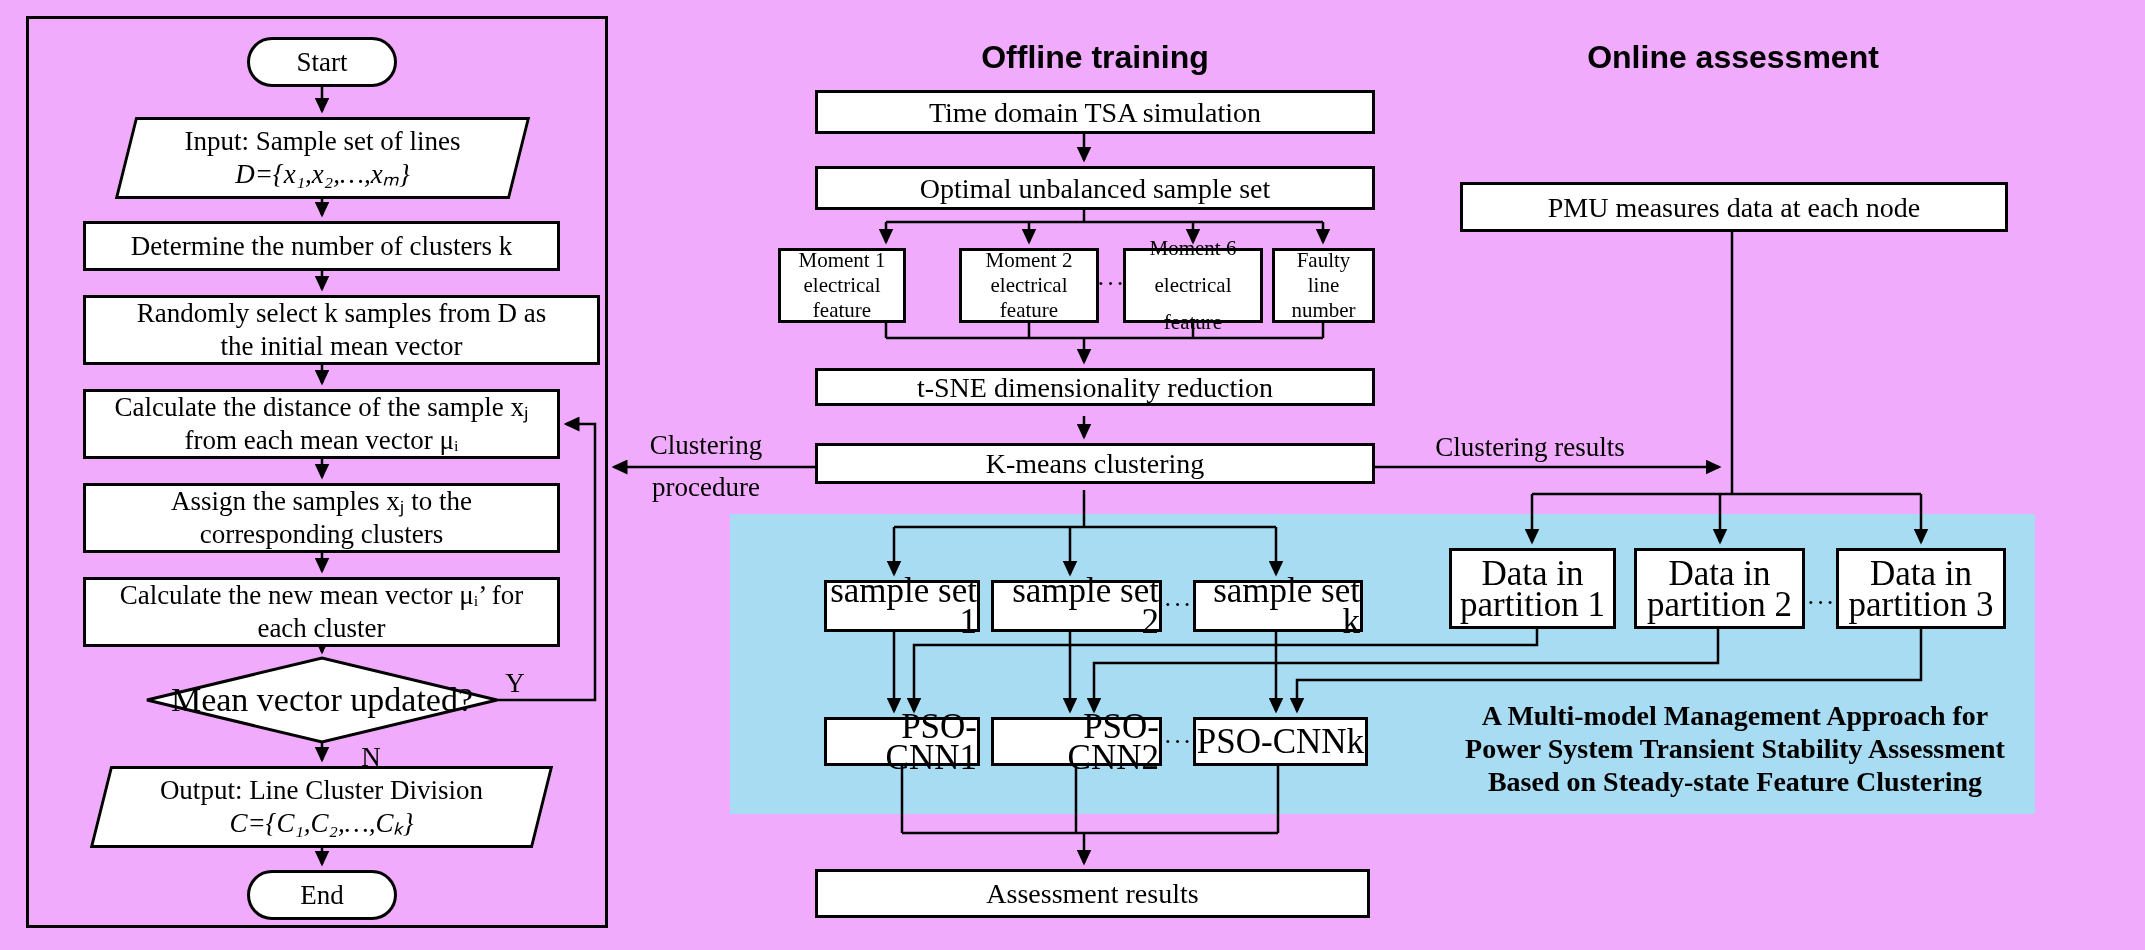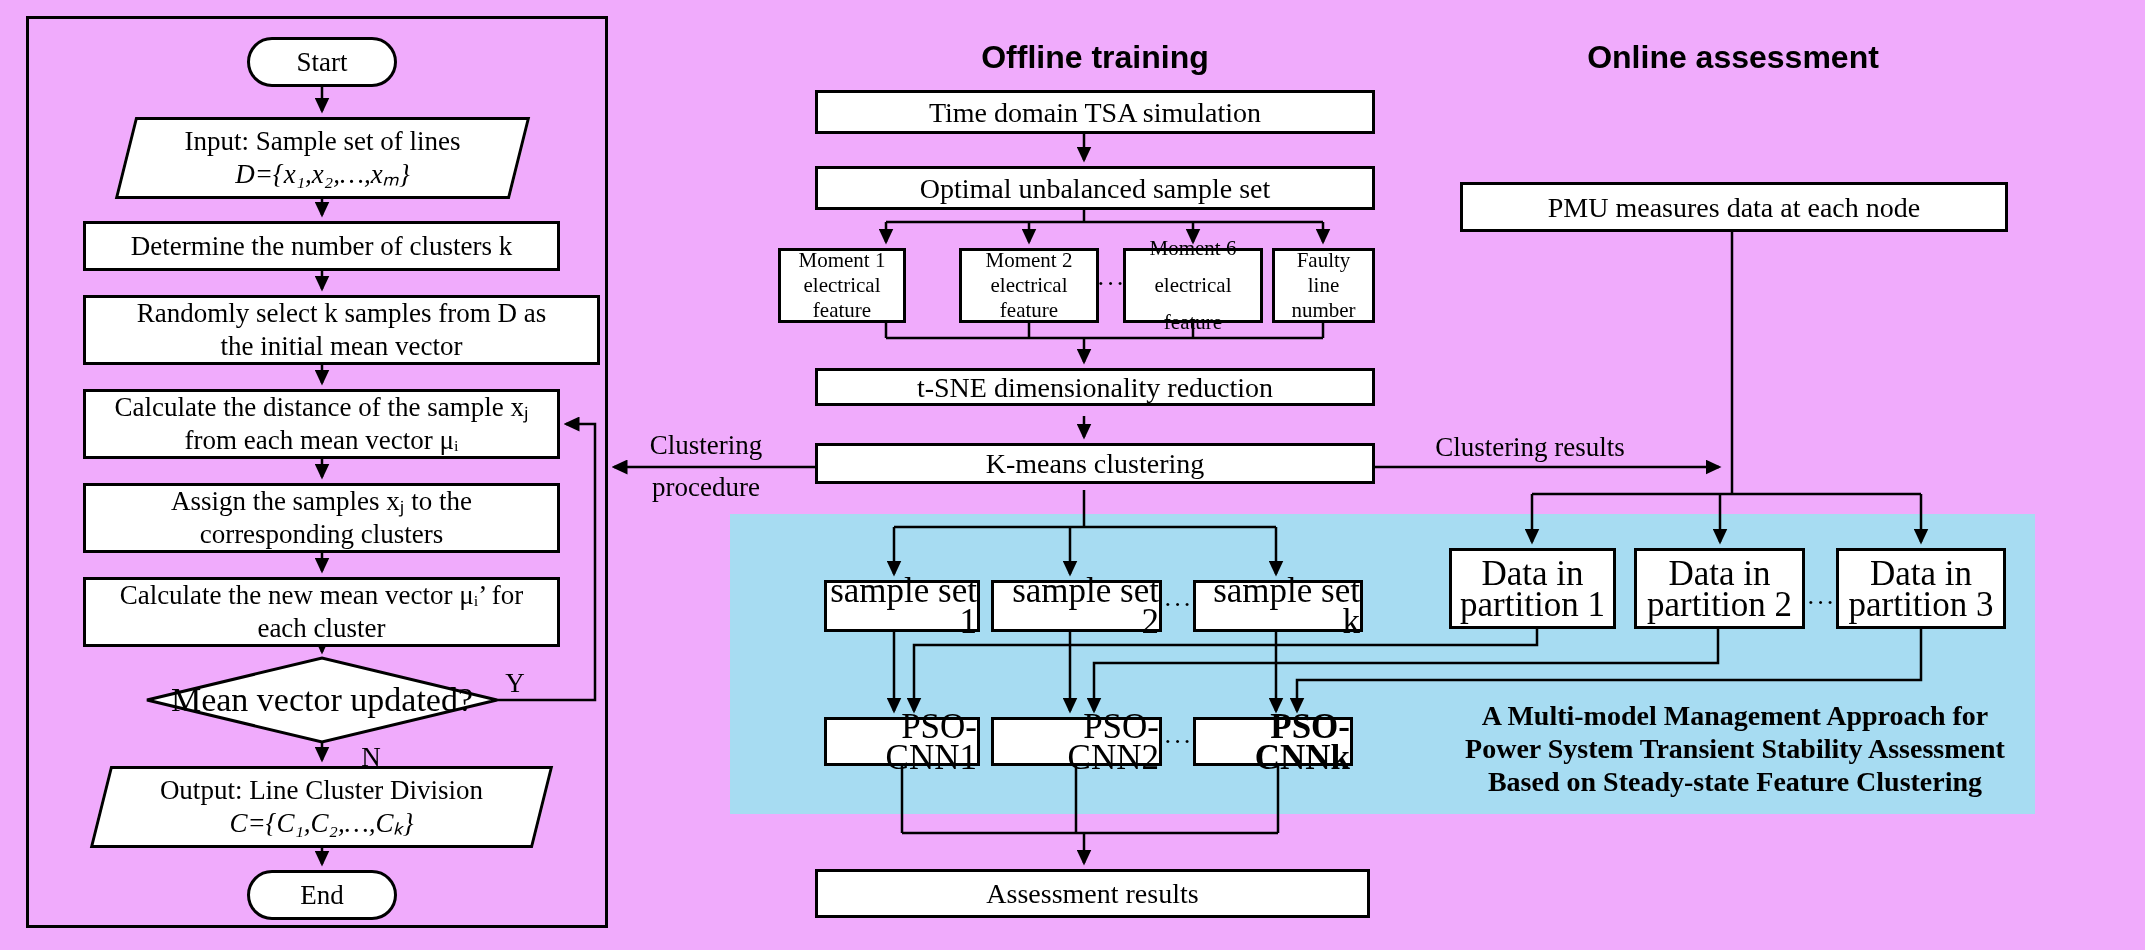--- a/index.html
+++ b/index.html
@@ -232,21 +232,21 @@
 
   <div class="box small" style="left:824px;top:717px;width:156px;height:49px;">
     <span>PSO-CNN1</span>
   </div>
   <div class="box small" style="left:991px;top:717px;width:171px;height:49px;">
     <span>PSO-CNN2</span>
   </div>
   <div class="txt dots" style="left:1165px;top:727px;width:26px;height:30px;">
     <span>···</span>
   </div>
-  <div class="box small" style="left:1193px;top:717px;width:160px;height:49px;font-weight:bold;">
+  <div class="box small" style="left:1193px;top:717px;width:175px;height:49px;">
     <span>PSO-CNNk</span>
   </div>
 
   <div class="box mid" style="left:815px;top:869px;width:555px;height:49px;">
     <span>Assessment results</span>
   </div>
 
   <div class="box mid" style="left:1460px;top:182px;width:548px;height:50px;">
     <span>PMU measures data at each node</span>
   </div>

